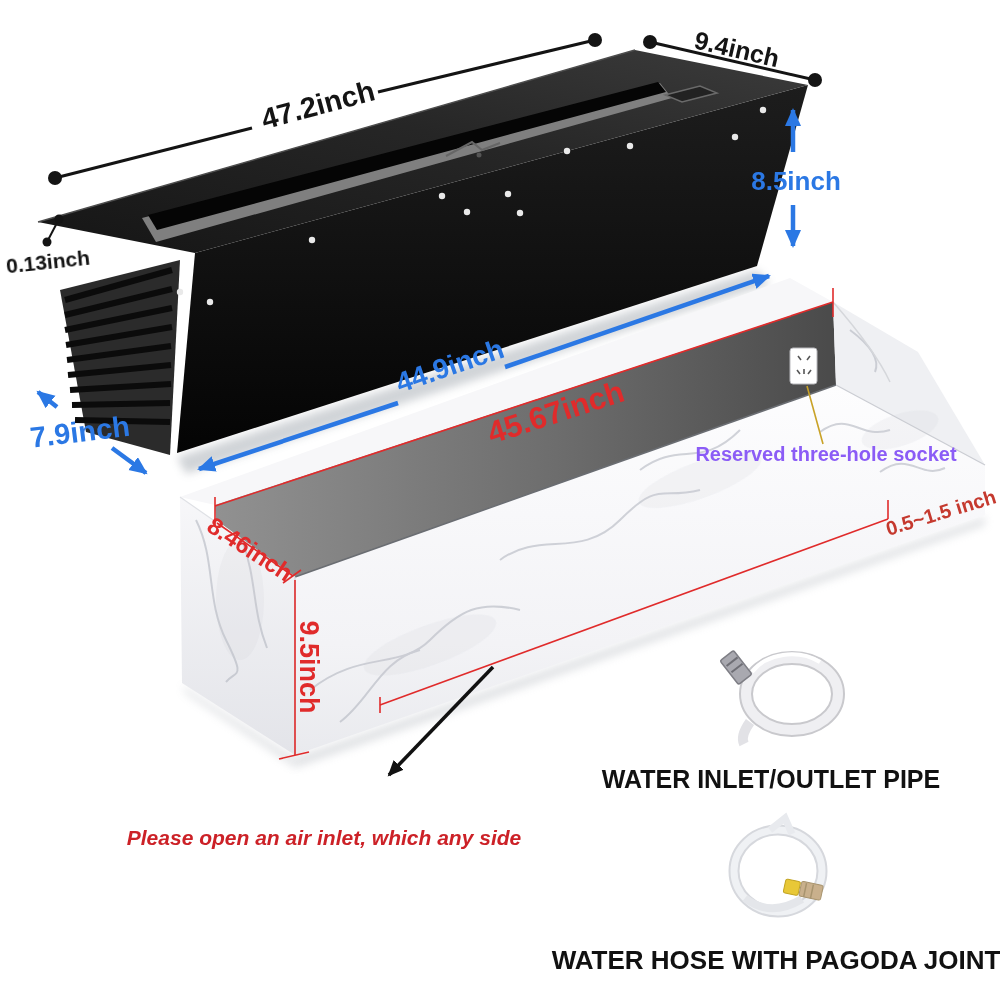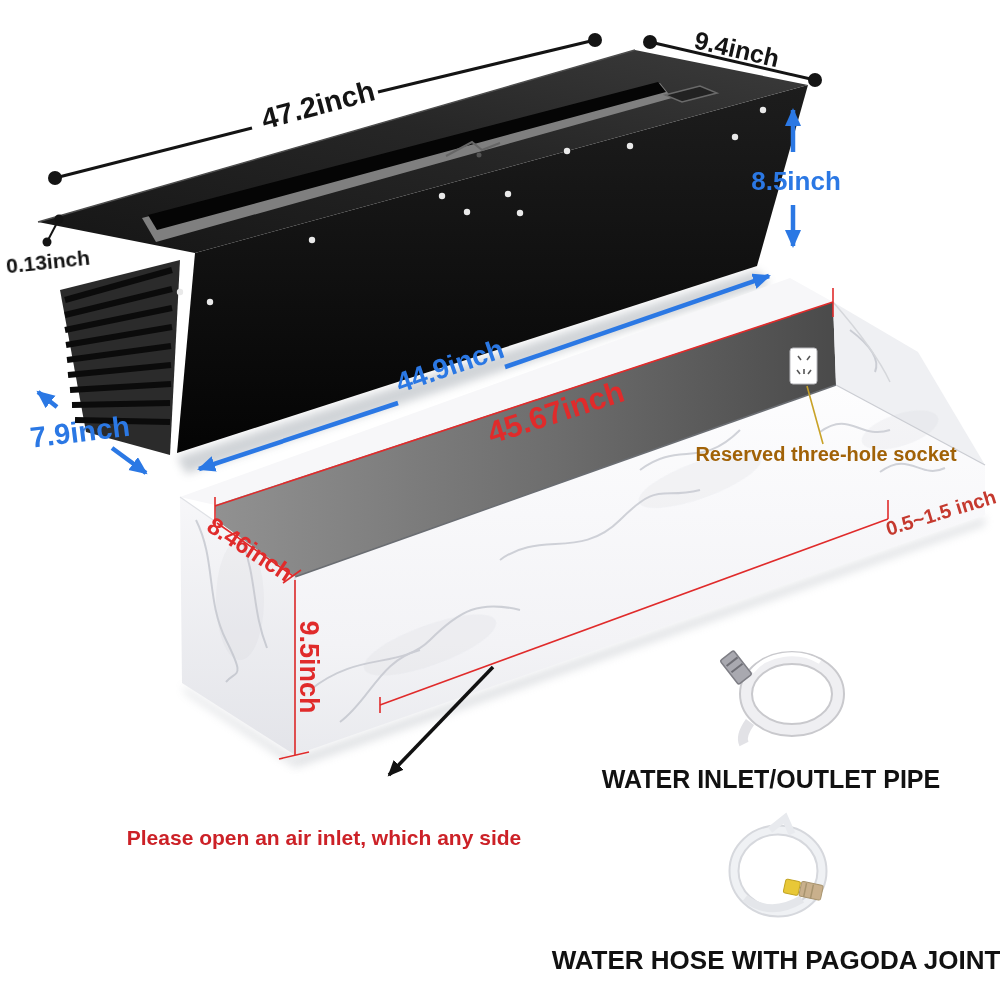--- a/index.html
+++ b/index.html
@@ -6,23 +6,23 @@
   #stage{position:relative;width:1000px;height:1000px;background:#fff;overflow:hidden;
          font-family:"Liberation Sans","DejaVu Sans",sans-serif;}
   #stage svg{position:absolute;left:0;top:0;}
   .lbl{position:absolute;white-space:nowrap;font-weight:bold;line-height:1.05;
        transform-origin:center center;}
   .c-black{color:#141414;}
   .c-blue{color:#2b78e4;}
   .c-red{color:#e02b2b;}
   .c-red2{color:#c5392e;}
   .c-note{color:#cc2127;font-weight:600;}
-  .c-orange{color:#a16207;}
+  .c-orange{color:#8b5cf6;}
   .caption{color:#111;font-weight:bold;}
-  .center-text{text-align:center;}
+  .center-text{text-align:center;font-style:italic;}
 </style>
 </head>
 <body>
 
 <div id="stage">
 
 <svg width="1000" height="1000" viewBox="0 0 1000 1000">
   <defs>
     <linearGradient id="gPlate" x1="0" y1="1" x2="1" y2="0">
       <stop offset="0" stop-color="#151515"></stop>

